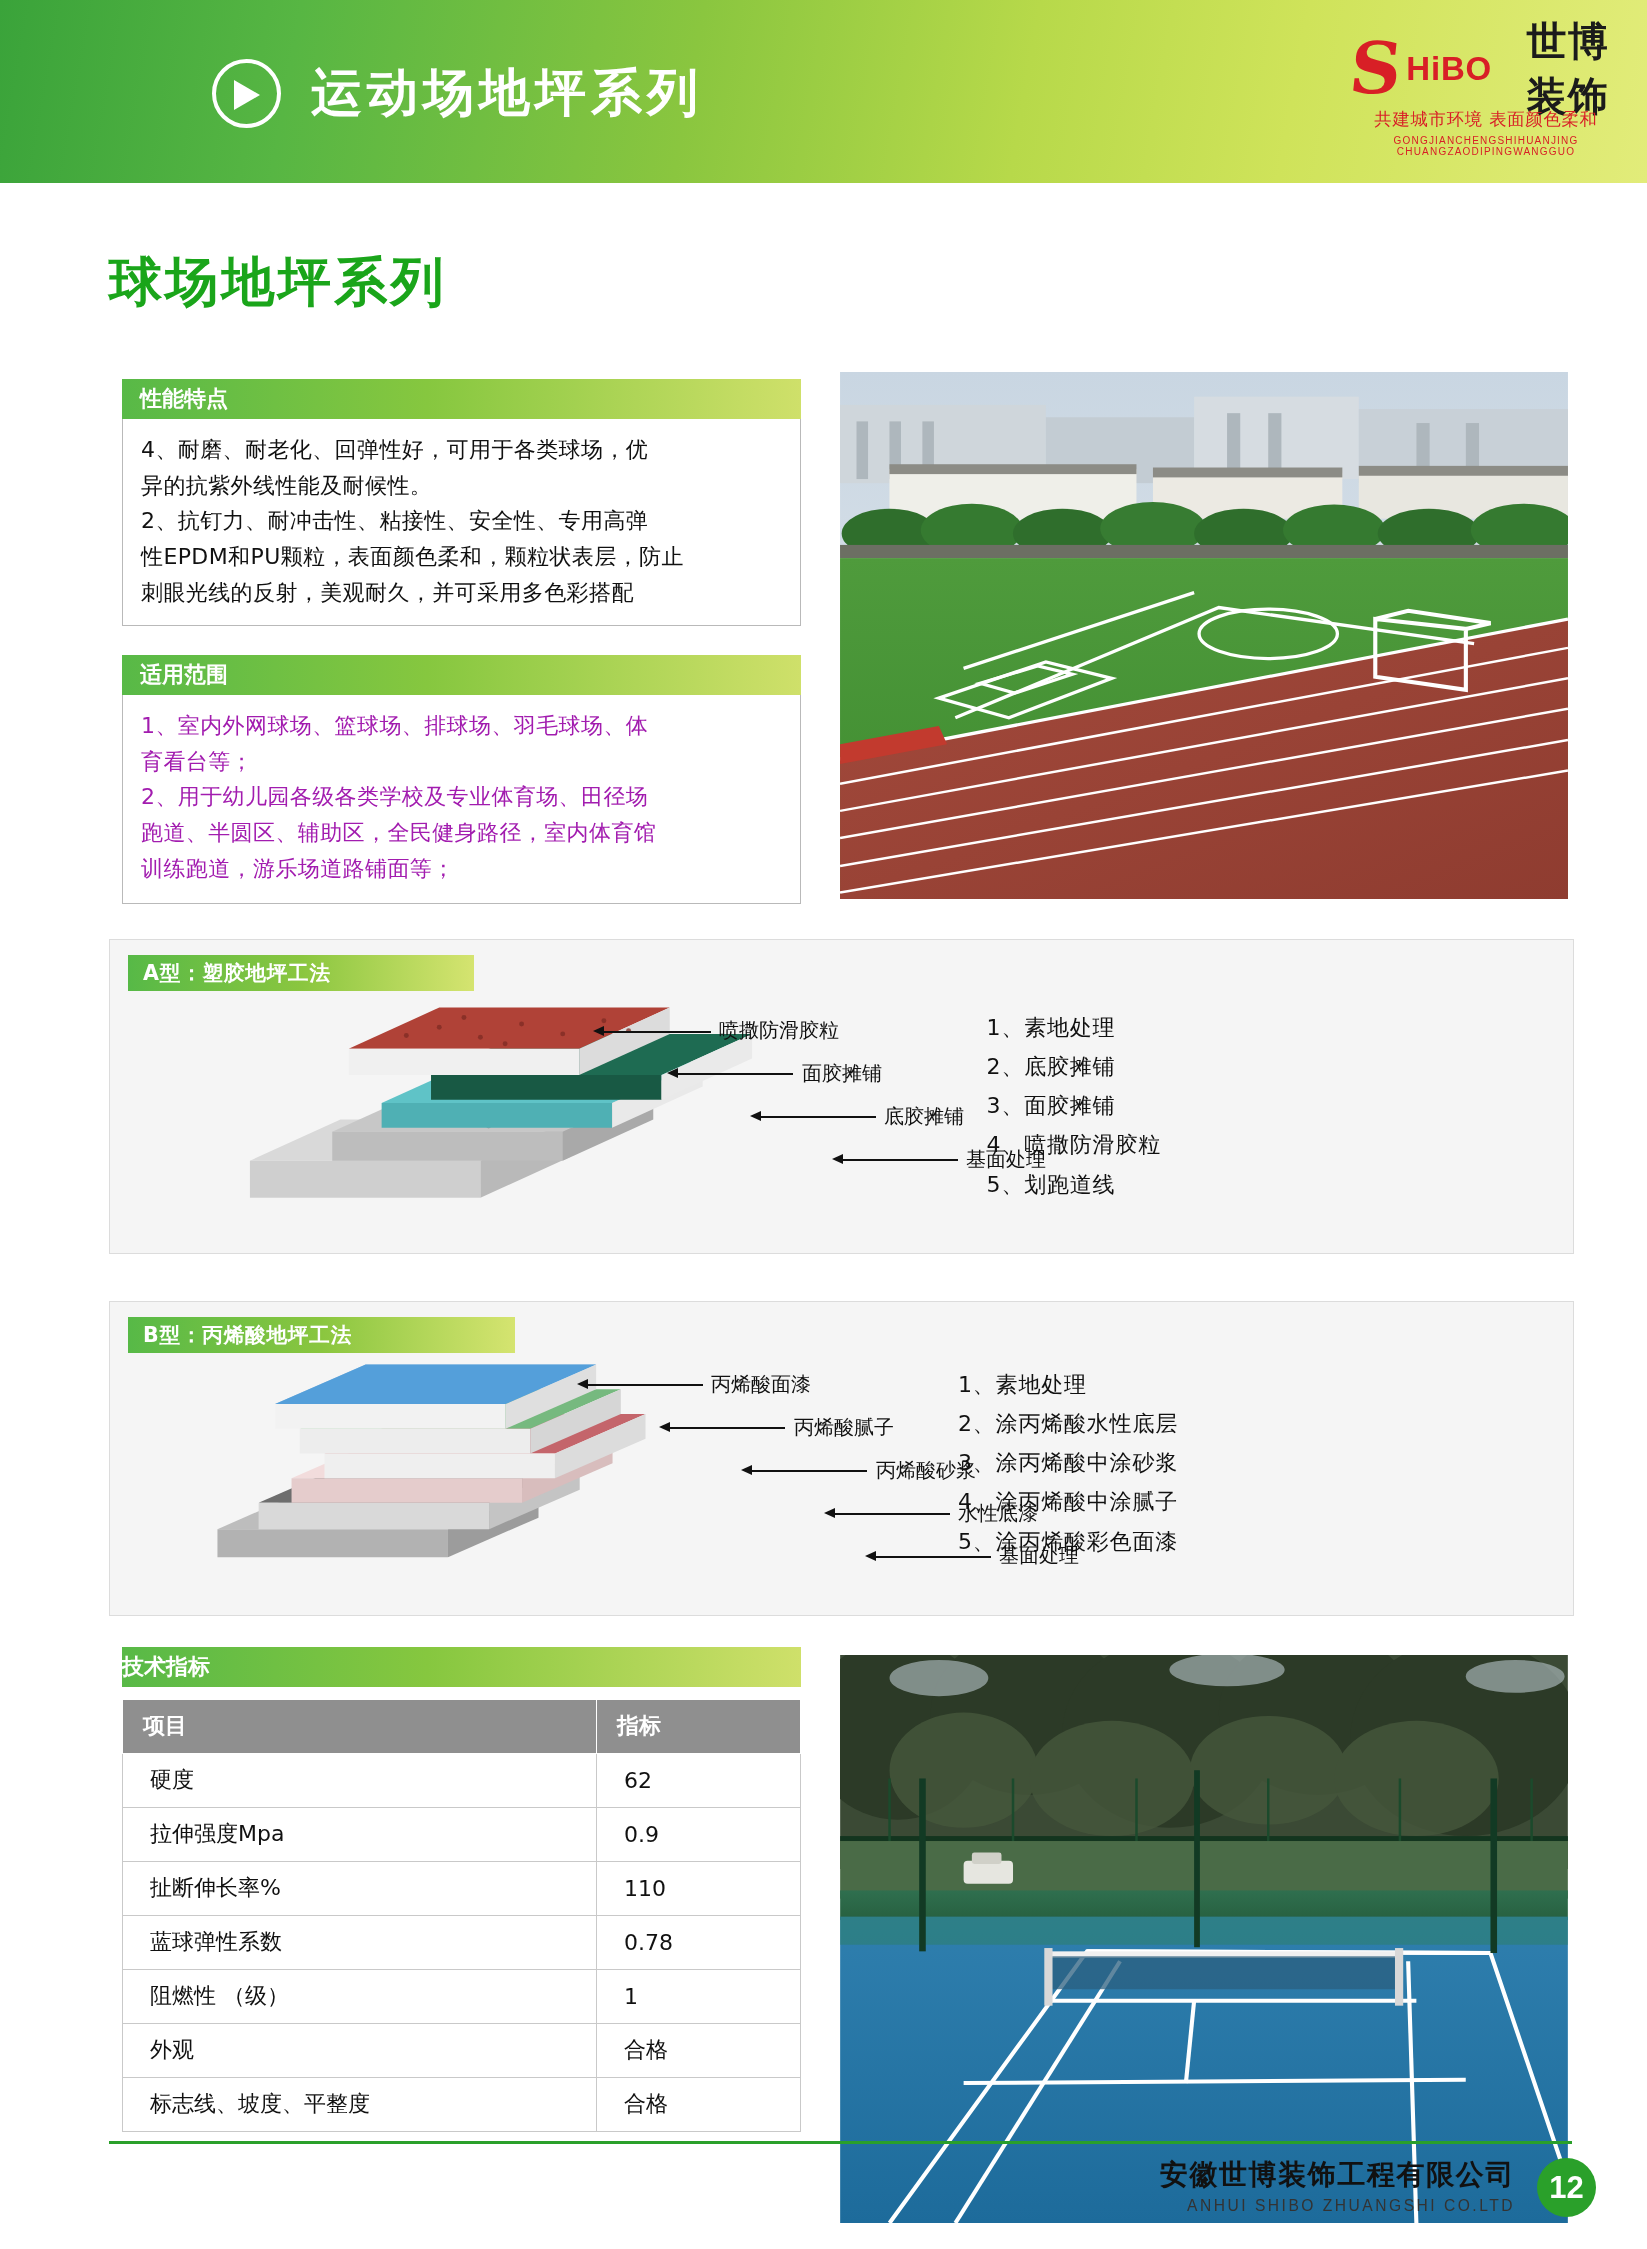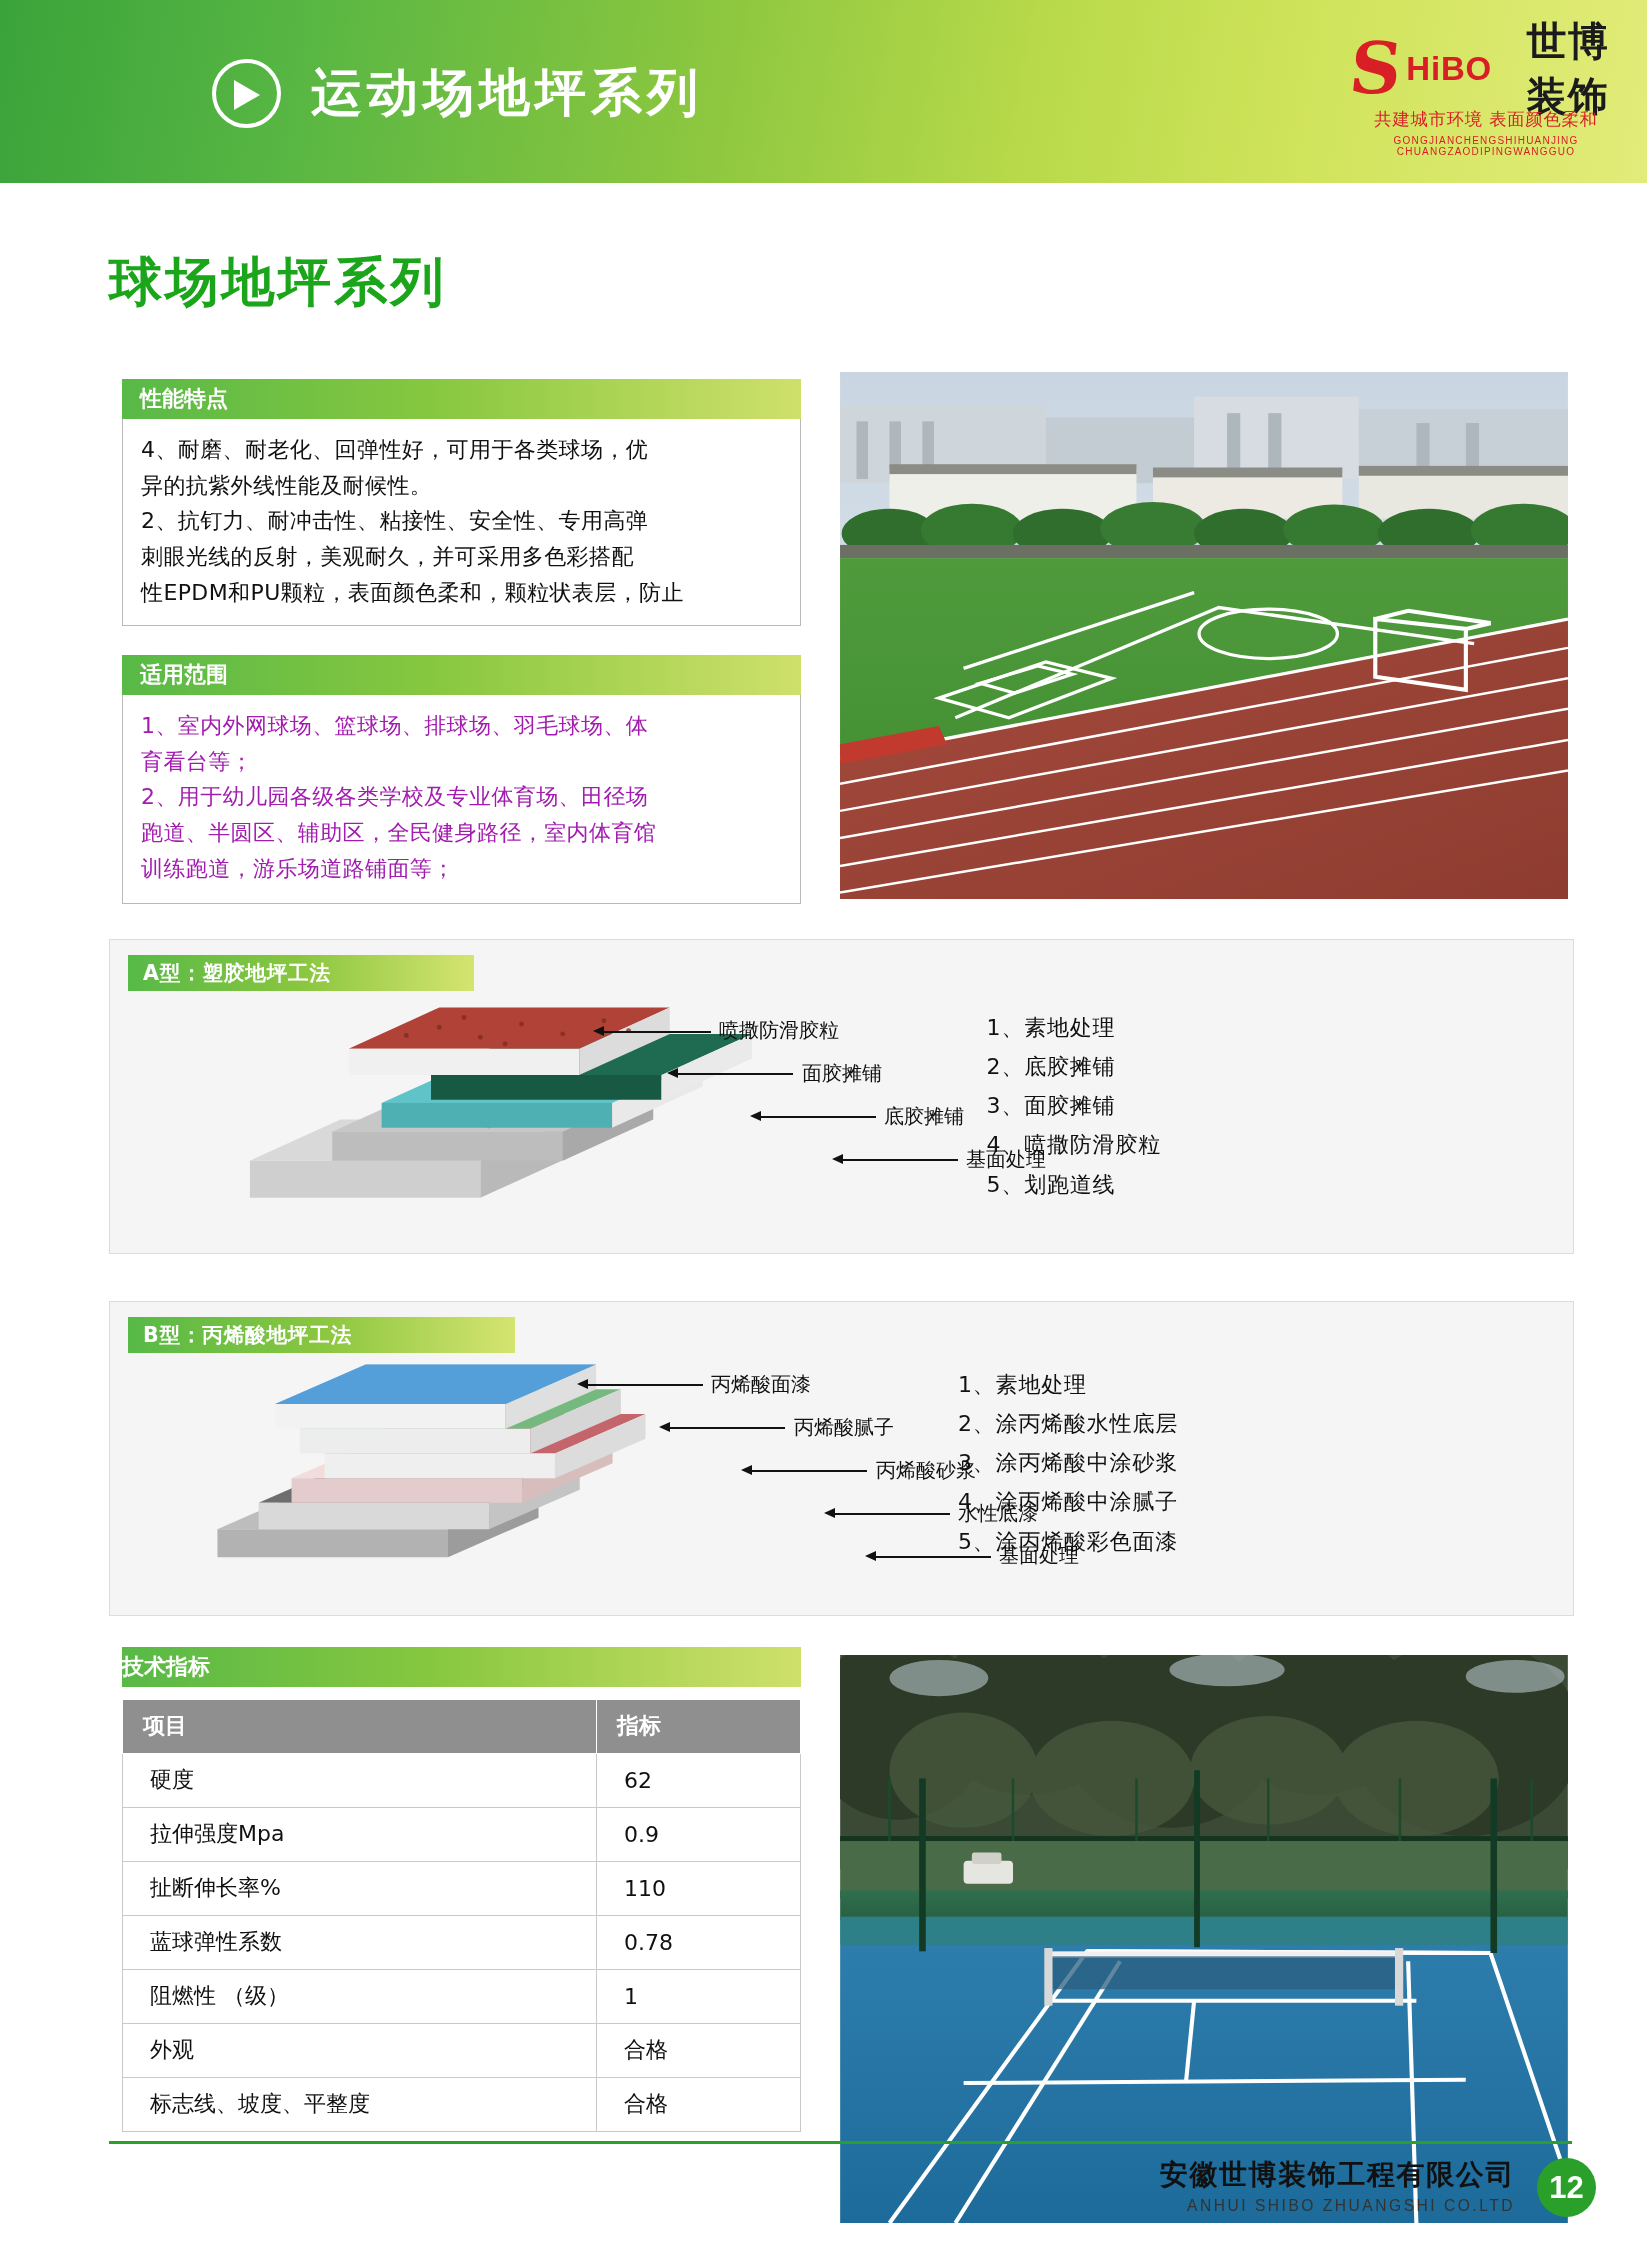--- a/index.html
+++ b/index.html
@@ -162,22 +162,22 @@
 </div>
 
 <div class="page-title">球场地坪系列</div>
 
 <div class="boxA">
   <div class="bar">性能特点</div>
   <div class="body">
     <div>4、耐磨、耐老化、回弹性好，可用于各类球场，优</div>
     <div>异的抗紫外线性能及耐候性。</div>
     <div>2、抗钉力、耐冲击性、粘接性、安全性、专用高弹</div>
+    <div>性EPDM和PU颗粒，表面颜色柔和，颗粒状表层，防止</div>
     <div>刺眼光线的反射，美观耐久，并可采用多色彩搭配</div>
-    <div>性EPDM和PU颗粒，表面颜色柔和，颗粒状表层，防止</div>
   </div>
 </div>
 
 <div class="boxB">
   <div class="bar">适用范围</div>
   <div class="body">
     <div>1、室内外网球场、篮球场、排球场、羽毛球场、体</div>
     <div>育看台等；</div>
     <div>2、用于幼儿园各级各类学校及专业体育场、田径场</div>
     <div>跑道、半圆区、辅助区，全民健身路径，室内体育馆</div>

